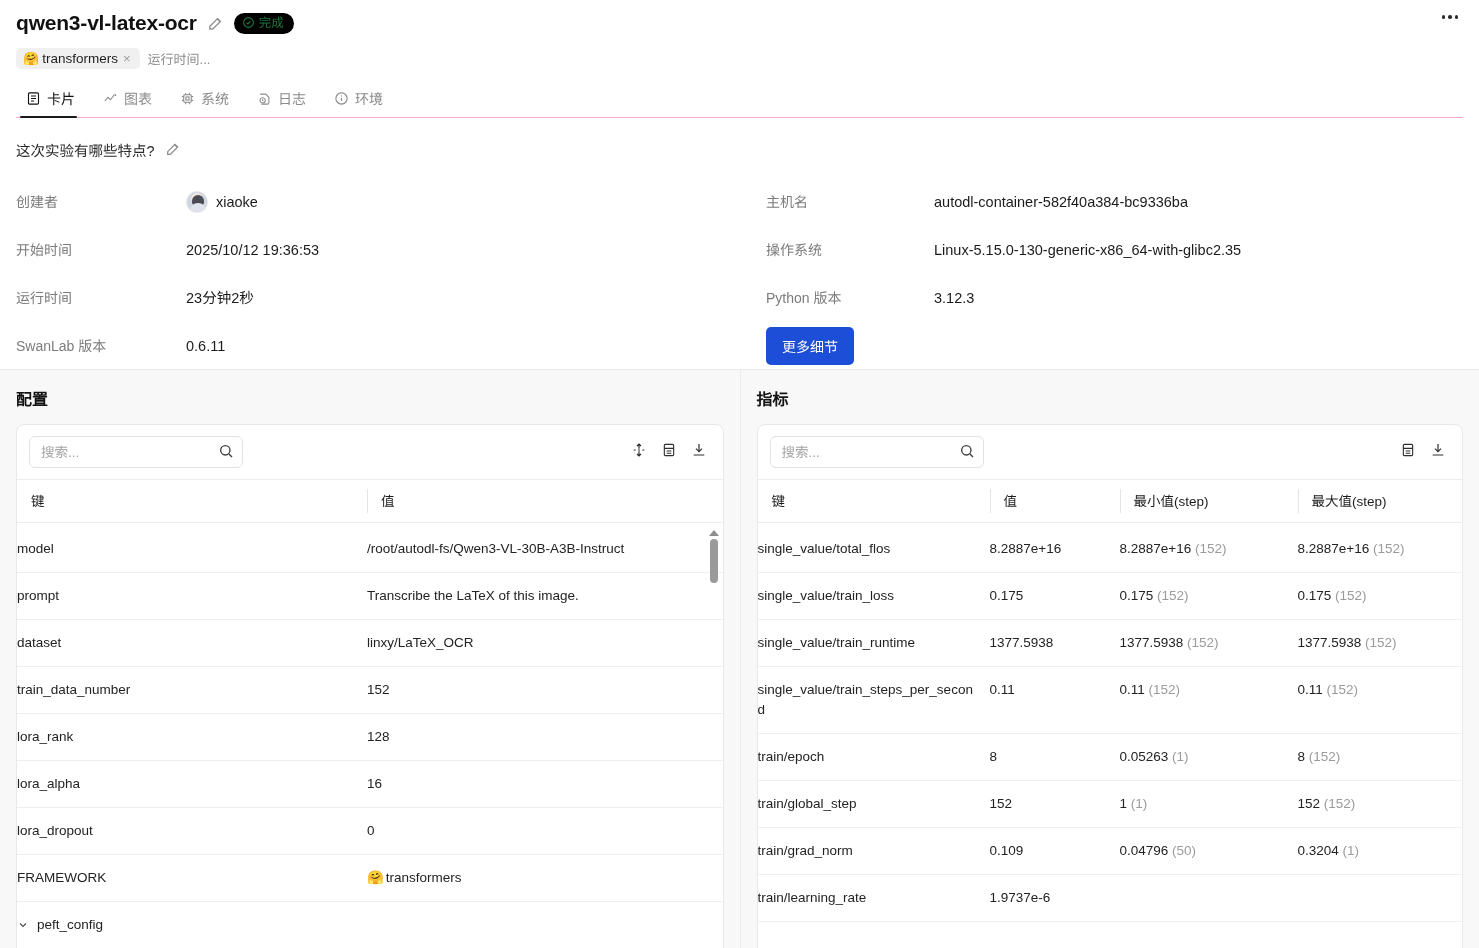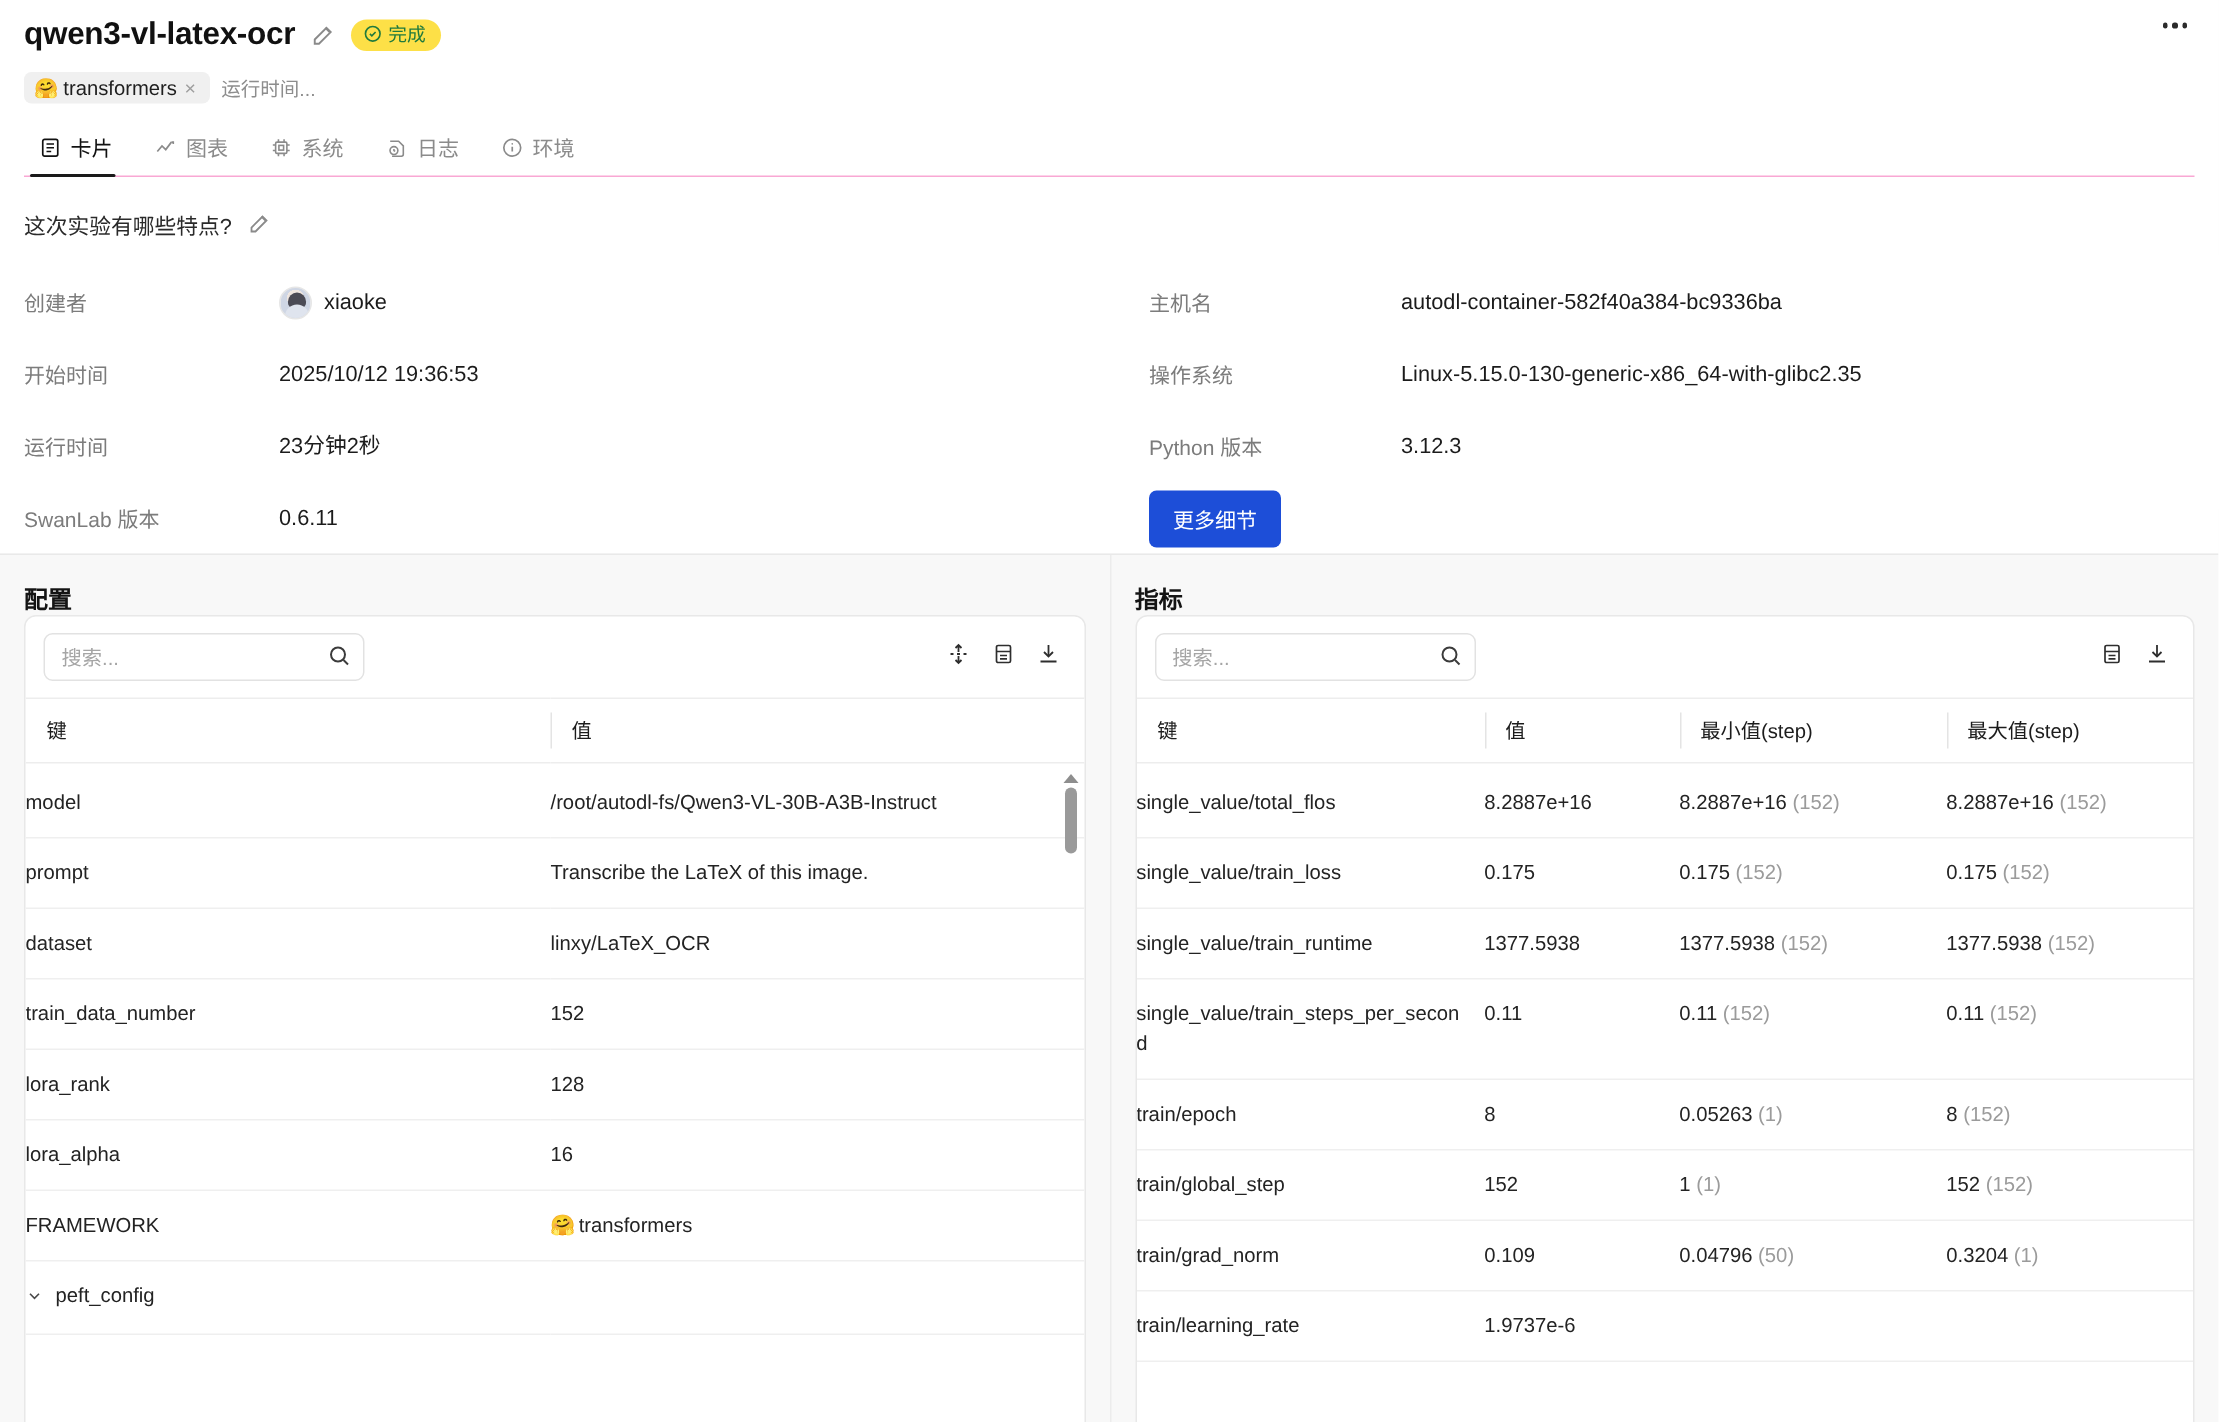--- a/index.html
+++ b/index.html
@@ -20,21 +20,21 @@
   .title-row { display: flex; align-items: center; gap: 10px; height: 30px; }
   .exp-title {
     font-size: 21px; font-weight: bold; color: #111; letter-spacing: -0.2px;
     line-height: 28px;
   }
   .edit-icon { width: 17px; height: 17px; color: #8a8a8a; cursor: pointer; display:block; }
   .edit-icon svg { display:block; }
 
   .status-badge {
     display: inline-flex; align-items: center; gap: 4px;
-    background: #fde047; color: #1f7a3d;
+    background: #000000; color: #1f7a3d;
     border-radius: 12px; padding: 2px 10px 3px 8px;
     font-size: 12.5px; line-height: 16px;
   }
   .status-badge svg { display:block; }
 
   .menu-dots {
     position: absolute; right: 16px; top: 6px;
     width: 26px; height: 22px; display: flex; align-items: center;
     justify-content: center; gap: 3px; cursor: pointer;
   }
@@ -109,21 +109,21 @@
 
   
   .panels {
     position: absolute; left: 0; right: 0; top: 369px; bottom: 0;
     border-top: 1px solid #e9e9e9;
     background: #f8f8f8;
     display: flex;
   }
   .panel { width: 739.5px; padding: 16px 16px 0 16px; }
   .panel + .panel { border-left: 1px solid #ececec; }
-  .panel-title { font-size: 16px; font-weight: bold; color: #141414; }
+  .panel-title { font-size: 16px; font-weight: bold; color: #141414; margin-bottom: 14px; }
 
   .card {
     background: #fff; border: 1px solid #e8e8e8; border-radius: 8px;
     height: 100%; overflow: hidden; position: relative;
   }
   .card-toolbar {
     display: flex; align-items: center; padding: 11px 14px 11px 12px;
     gap: 10px;
   }
   .search-box {
@@ -379,20 +379,24 @@
               </tr>
               <tr>
                 <td class="key">lora_rank</td>
                 <td class="val">128</td>
               </tr>
               <tr>
                 <td class="key">lora_alpha</td>
                 <td class="val">16</td>
               </tr>
               <tr>
+                <td class="key">lora_dropout</td>
+                <td class="val">0</td>
+              </tr>
+              <tr>
                 <td class="key">FRAMEWORK</td>
                 <td class="val"><span class="hf-inline">🤗</span><span>transformers</span></td>
               </tr>
               <tr>
                 <td class="key-group"><span class="chev"><svg width="12" height="12" viewBox="0 0 24 24" fill="none" stroke="currentColor" stroke-width="2.2">
                         <path d="M6 9l6 6 6-6"></path>
                       </svg></span><span>peft_config</span></td>
                 <td class="val"></td>
               </tr>
 

